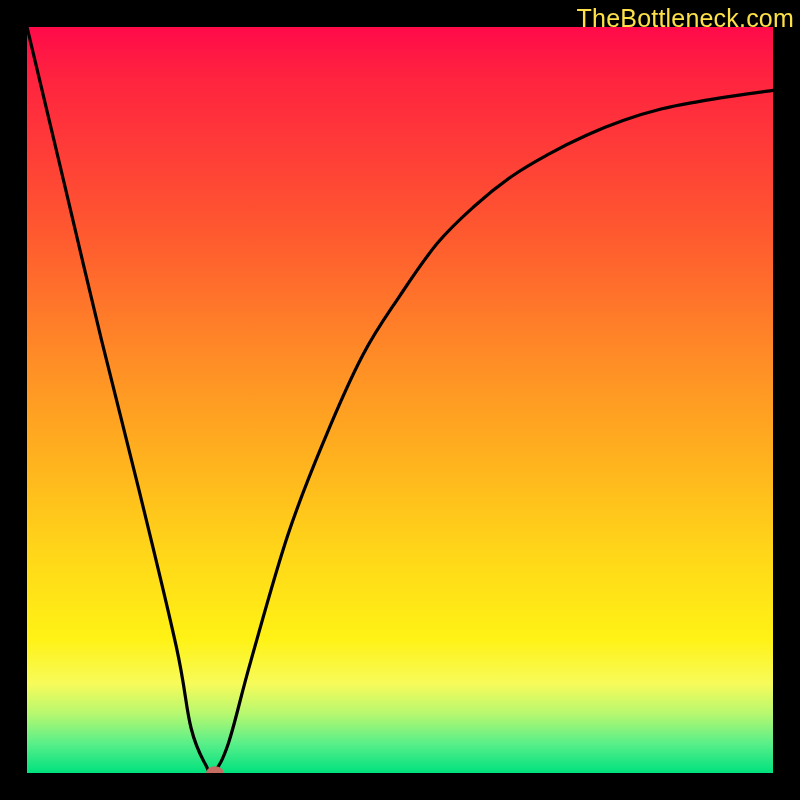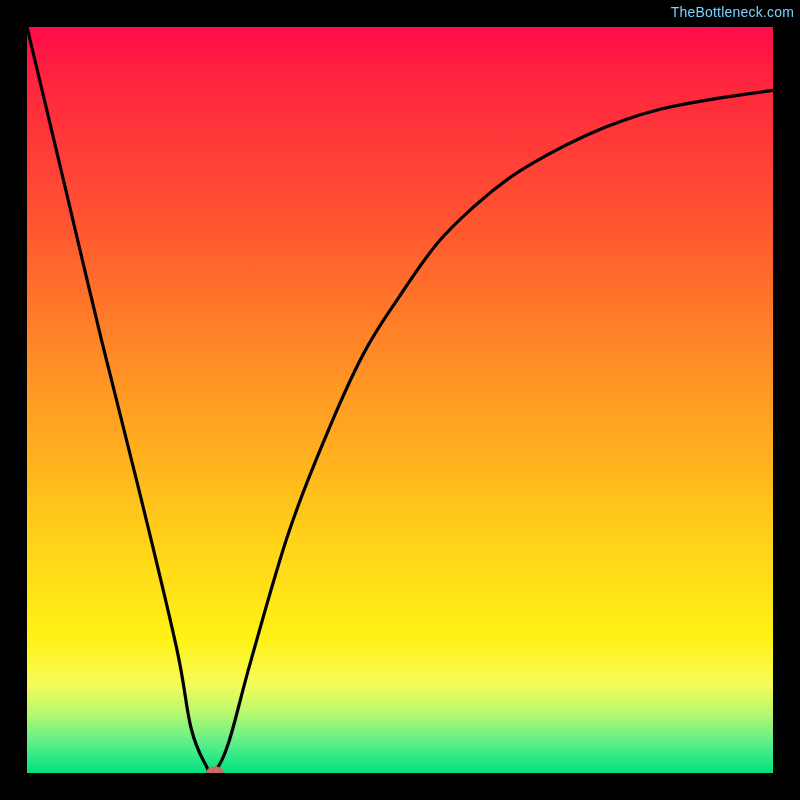--- a/index.html
+++ b/index.html
@@ -43,22 +43,22 @@
     position: absolute;
     left: 0;
     top: 0;
     width: 746px;
     height: 746px;
   }
   .attr {
     position: absolute;
     top: 4px;
     right: 6px;
-    color: #7dd3fc;
-    font-size: 14px;
+    color: #fde047;
+    font-size: 25px;
     letter-spacing: 0.2px;
     font-weight: 400;
   }
 </style>
 </head>
 <body>
 
 <div class="frame">
   <div class="plot">
     <svg class="curve" viewBox="0 0 746 746" preserveAspectRatio="none">

